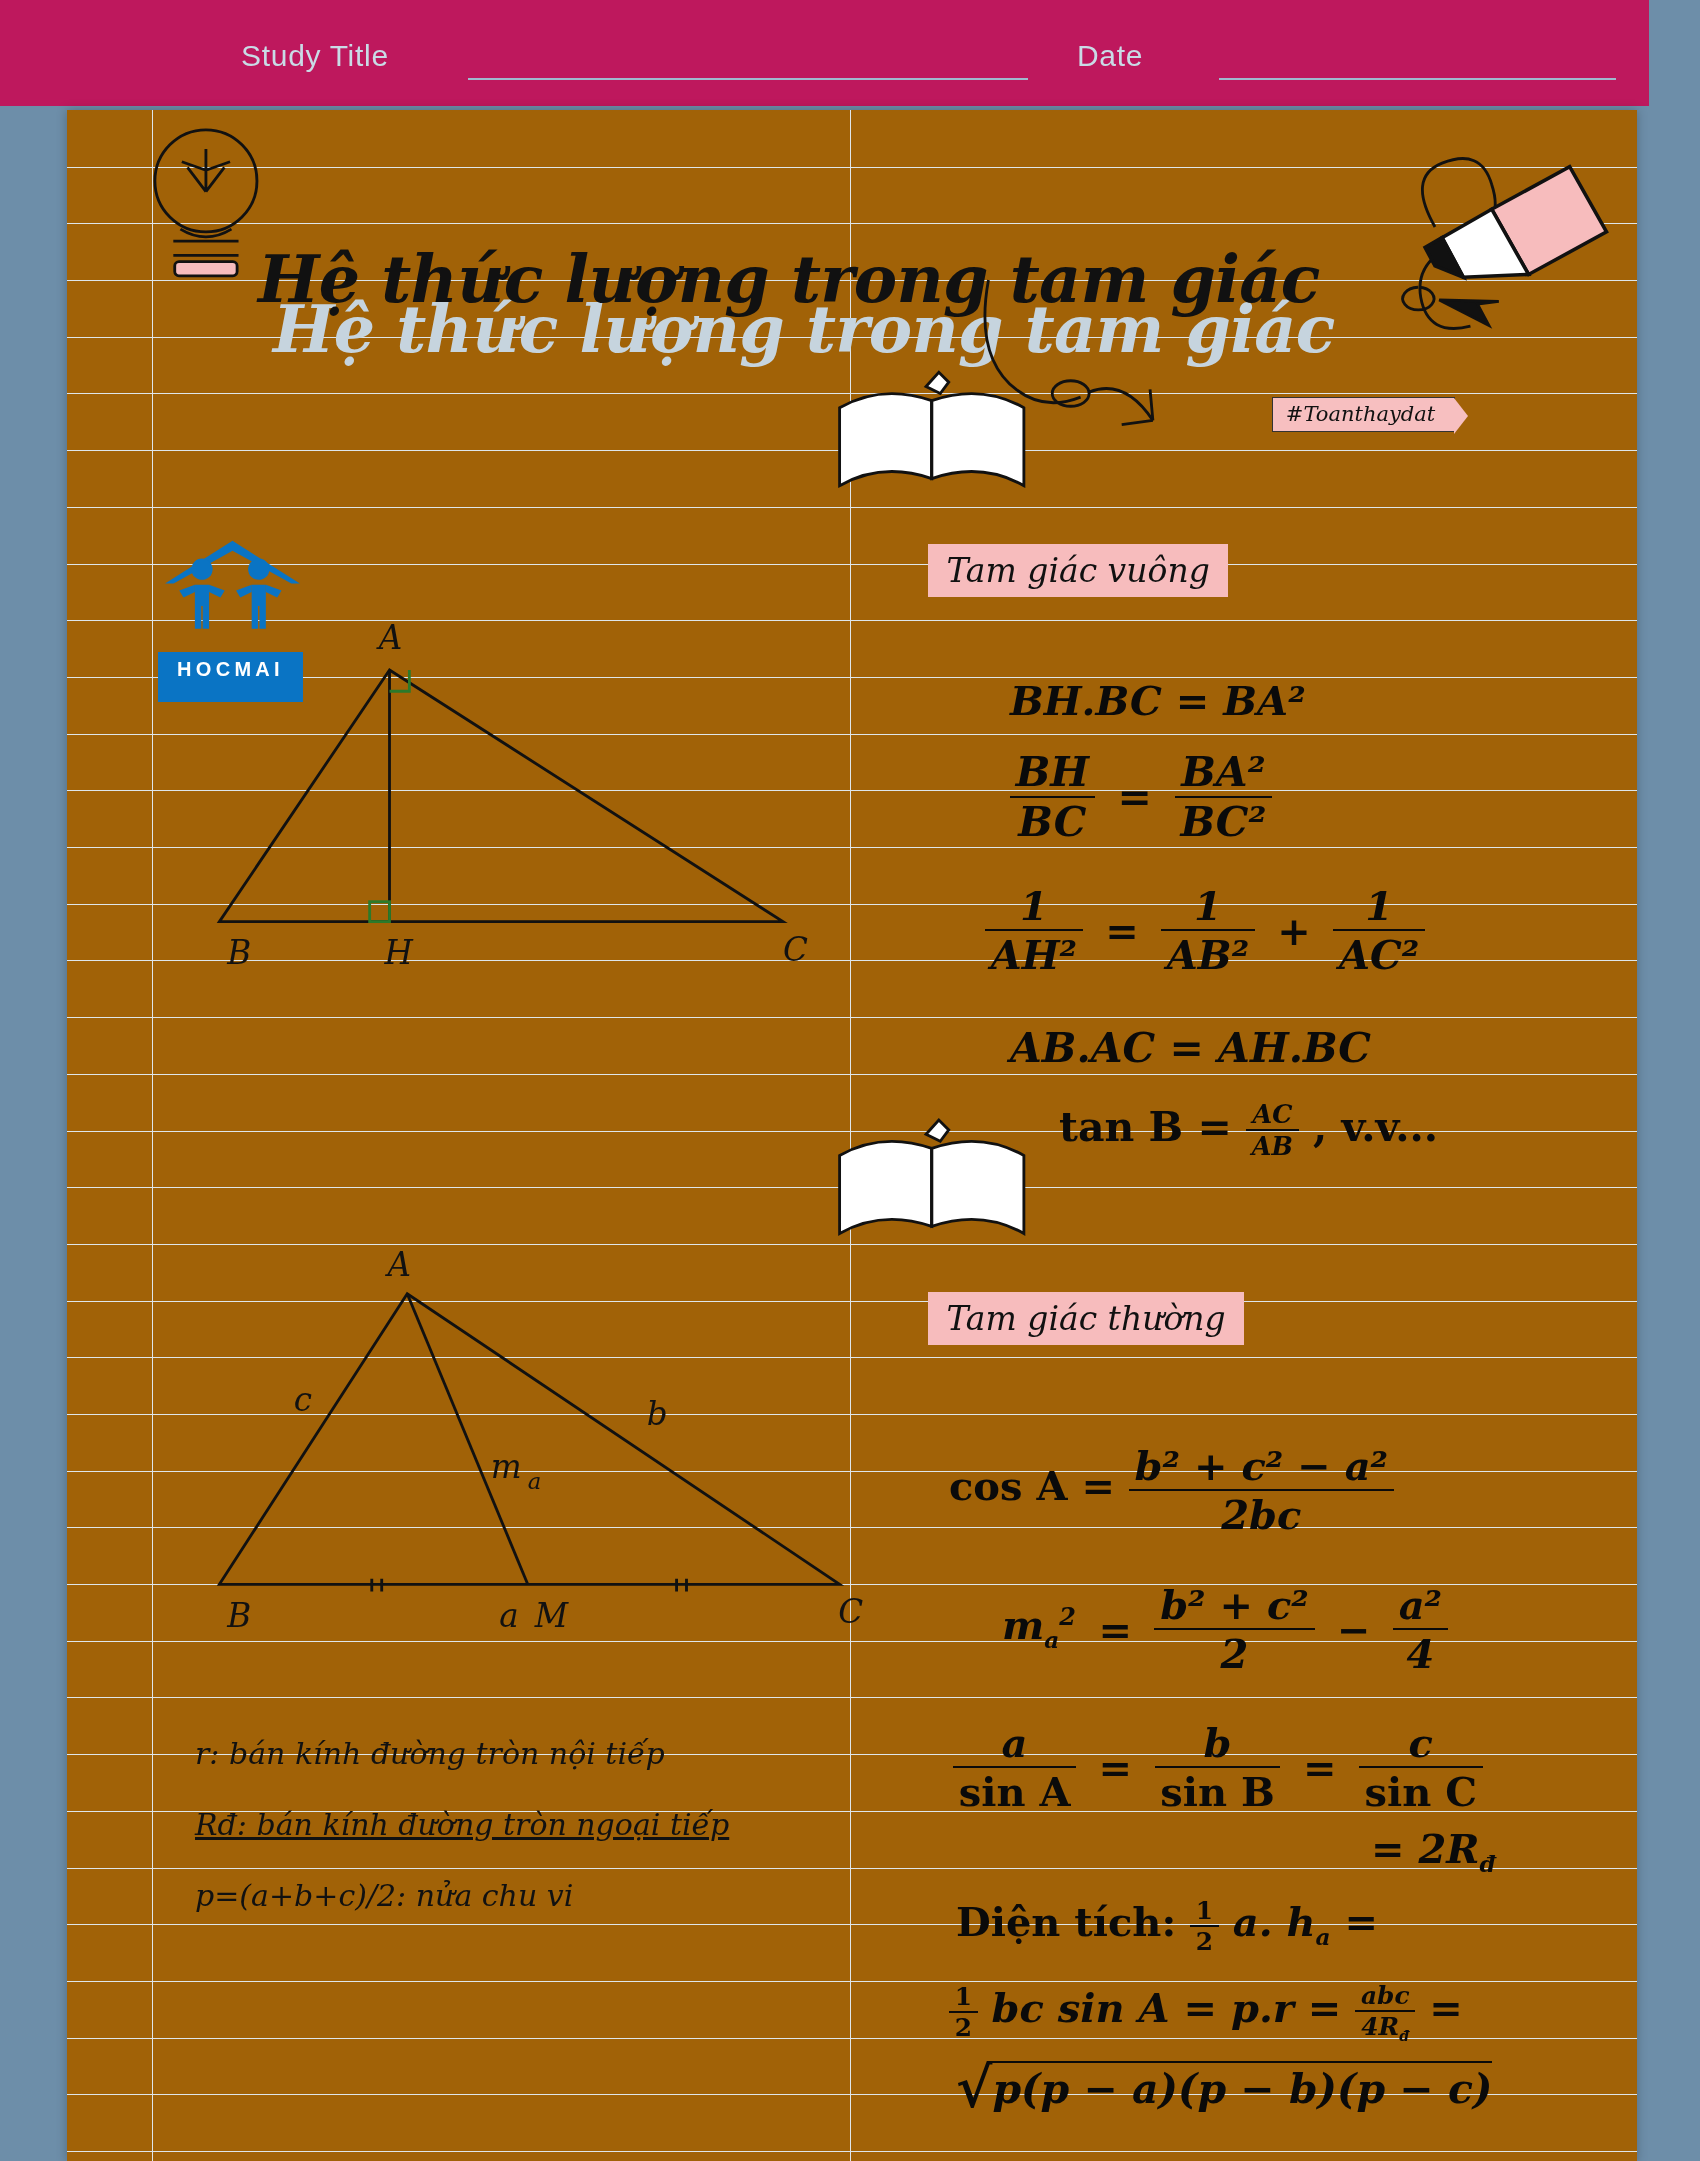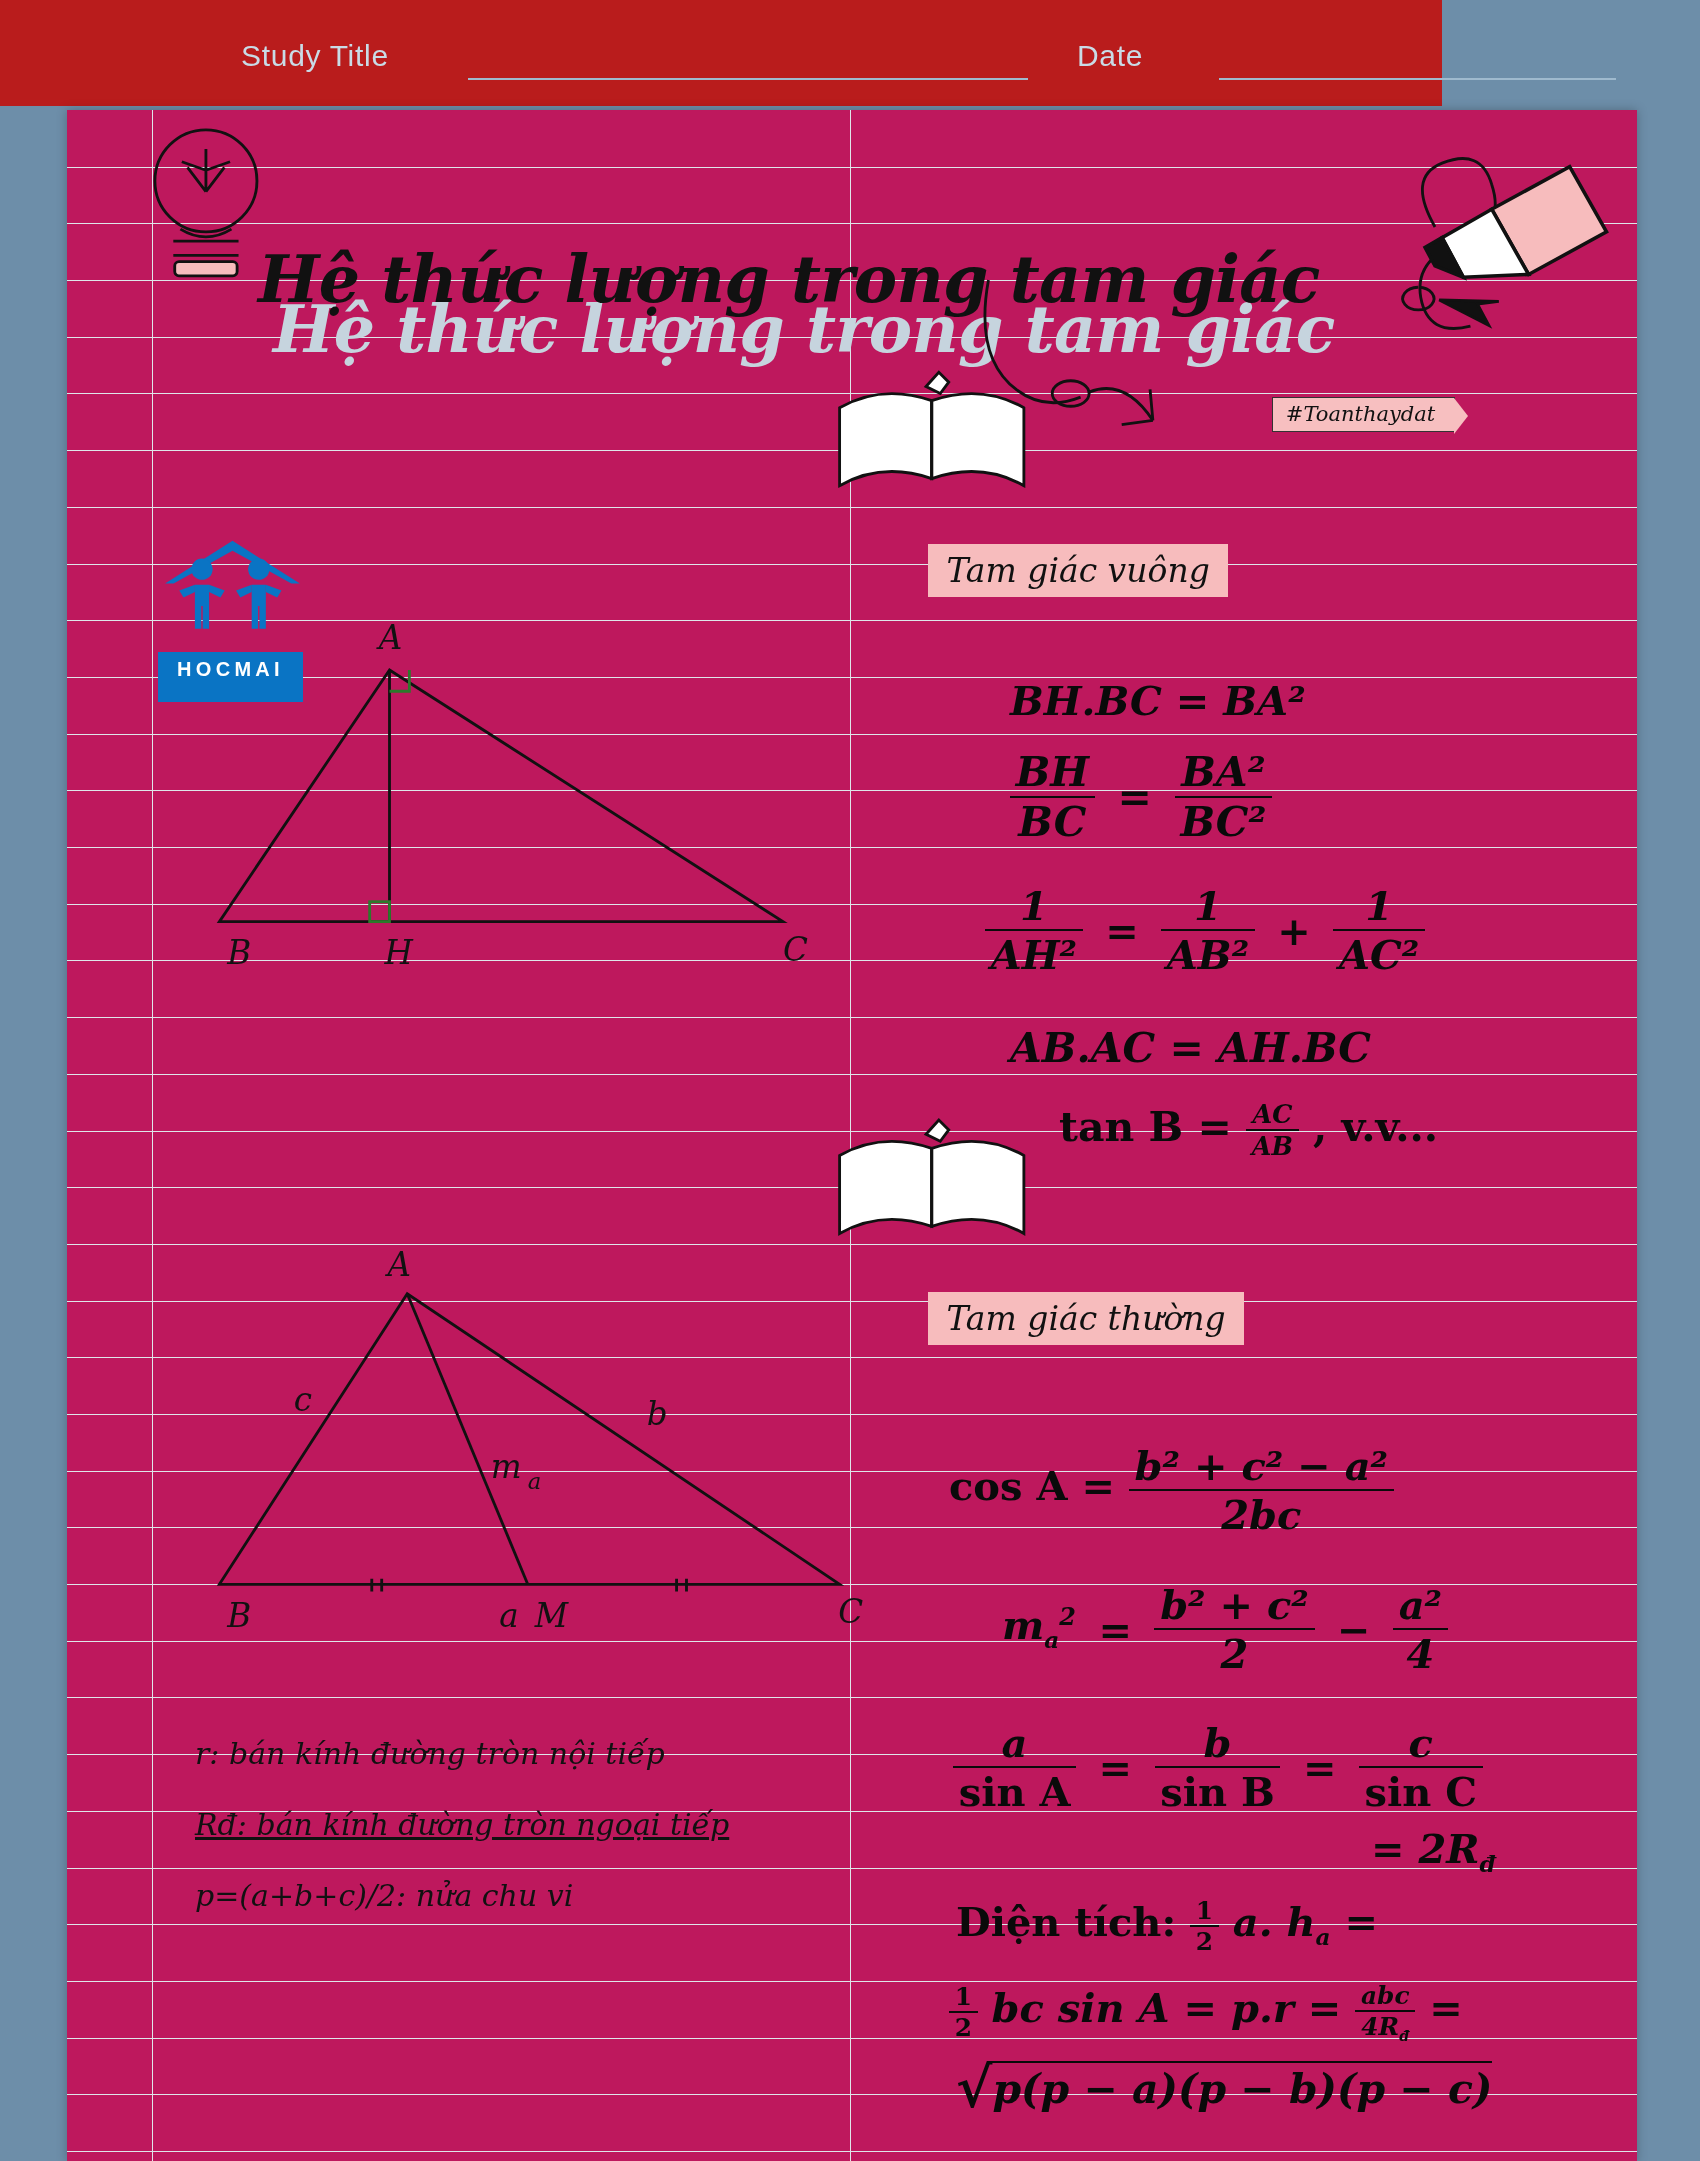--- a/index.html
+++ b/index.html
@@ -11,42 +11,42 @@
     overflow: hidden;
   }
   #page {
     position: relative;
     width: 1701px; height: 2161px;
     background: #6d8ea9;
   }
   
   .header-band {
     position: absolute; left: 0; top: 0;
-    width: 1442px; height: 106px;
-    background: #b91c1c;
+    width: 1649px; height: 106px;
+    background: #be185d;
     text-decoration: underline;
   }
   .hdr-label {
     position: absolute;
     font-family: "Liberation Sans", sans-serif;
     color: #c9dbe6;
     font-size: 30px;
     letter-spacing: 0.7px;
   }
   .hdr-line {
     position: absolute;
     height: 2.1px;
     background: #9fbace;
   }
   
   .sheet {
     position: absolute;
     left: 67px; top: 110px;
     width: 1570px; height: 2052px;
-    background: #be185d;
+    background: #a16207;
     box-shadow: 0 0 10px rgba(0,0,0,0.25);
     overflow: hidden;
   }
   .rules { position: absolute; inset: 0; }
   .rule-line {
     position: absolute; left: 0; width: 100%;
     height: 1.4px; background: #dfe6ea;
   }
   .vert-margin {
     position: absolute;

